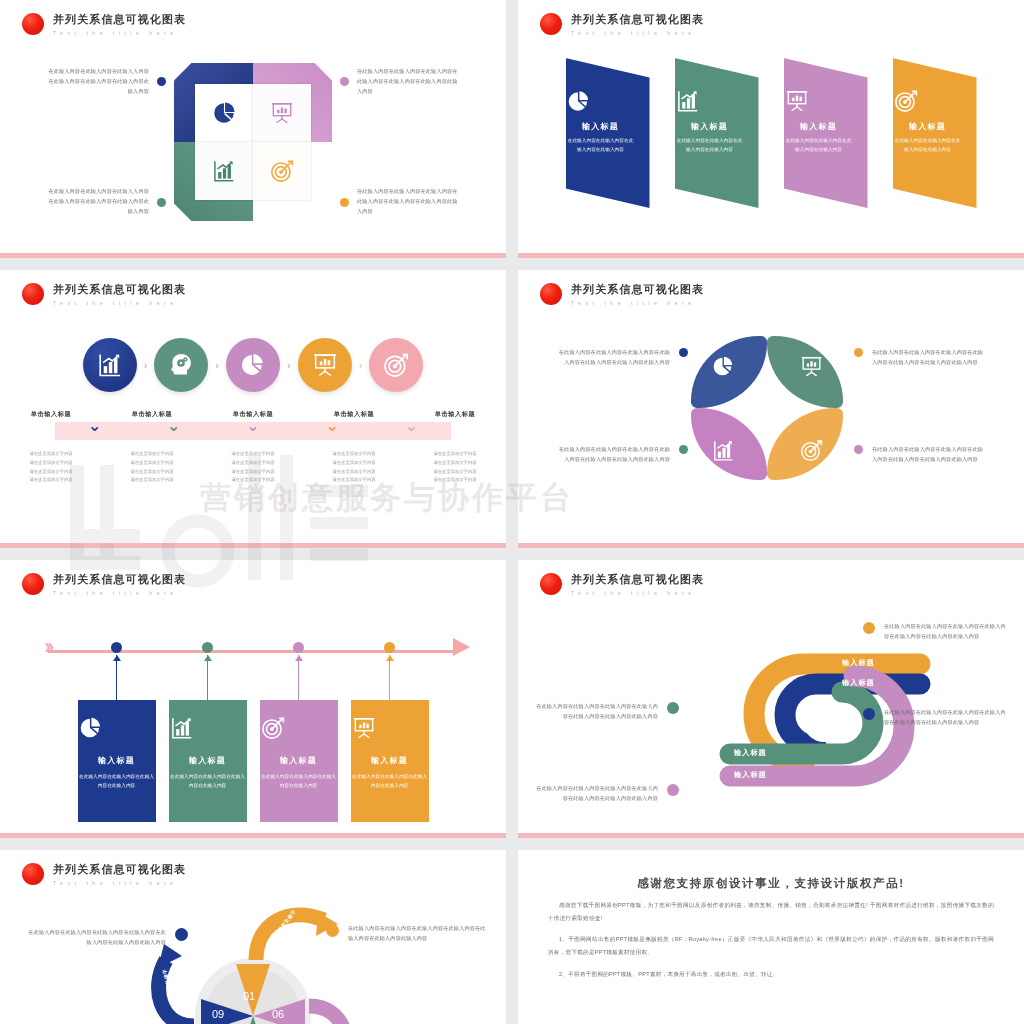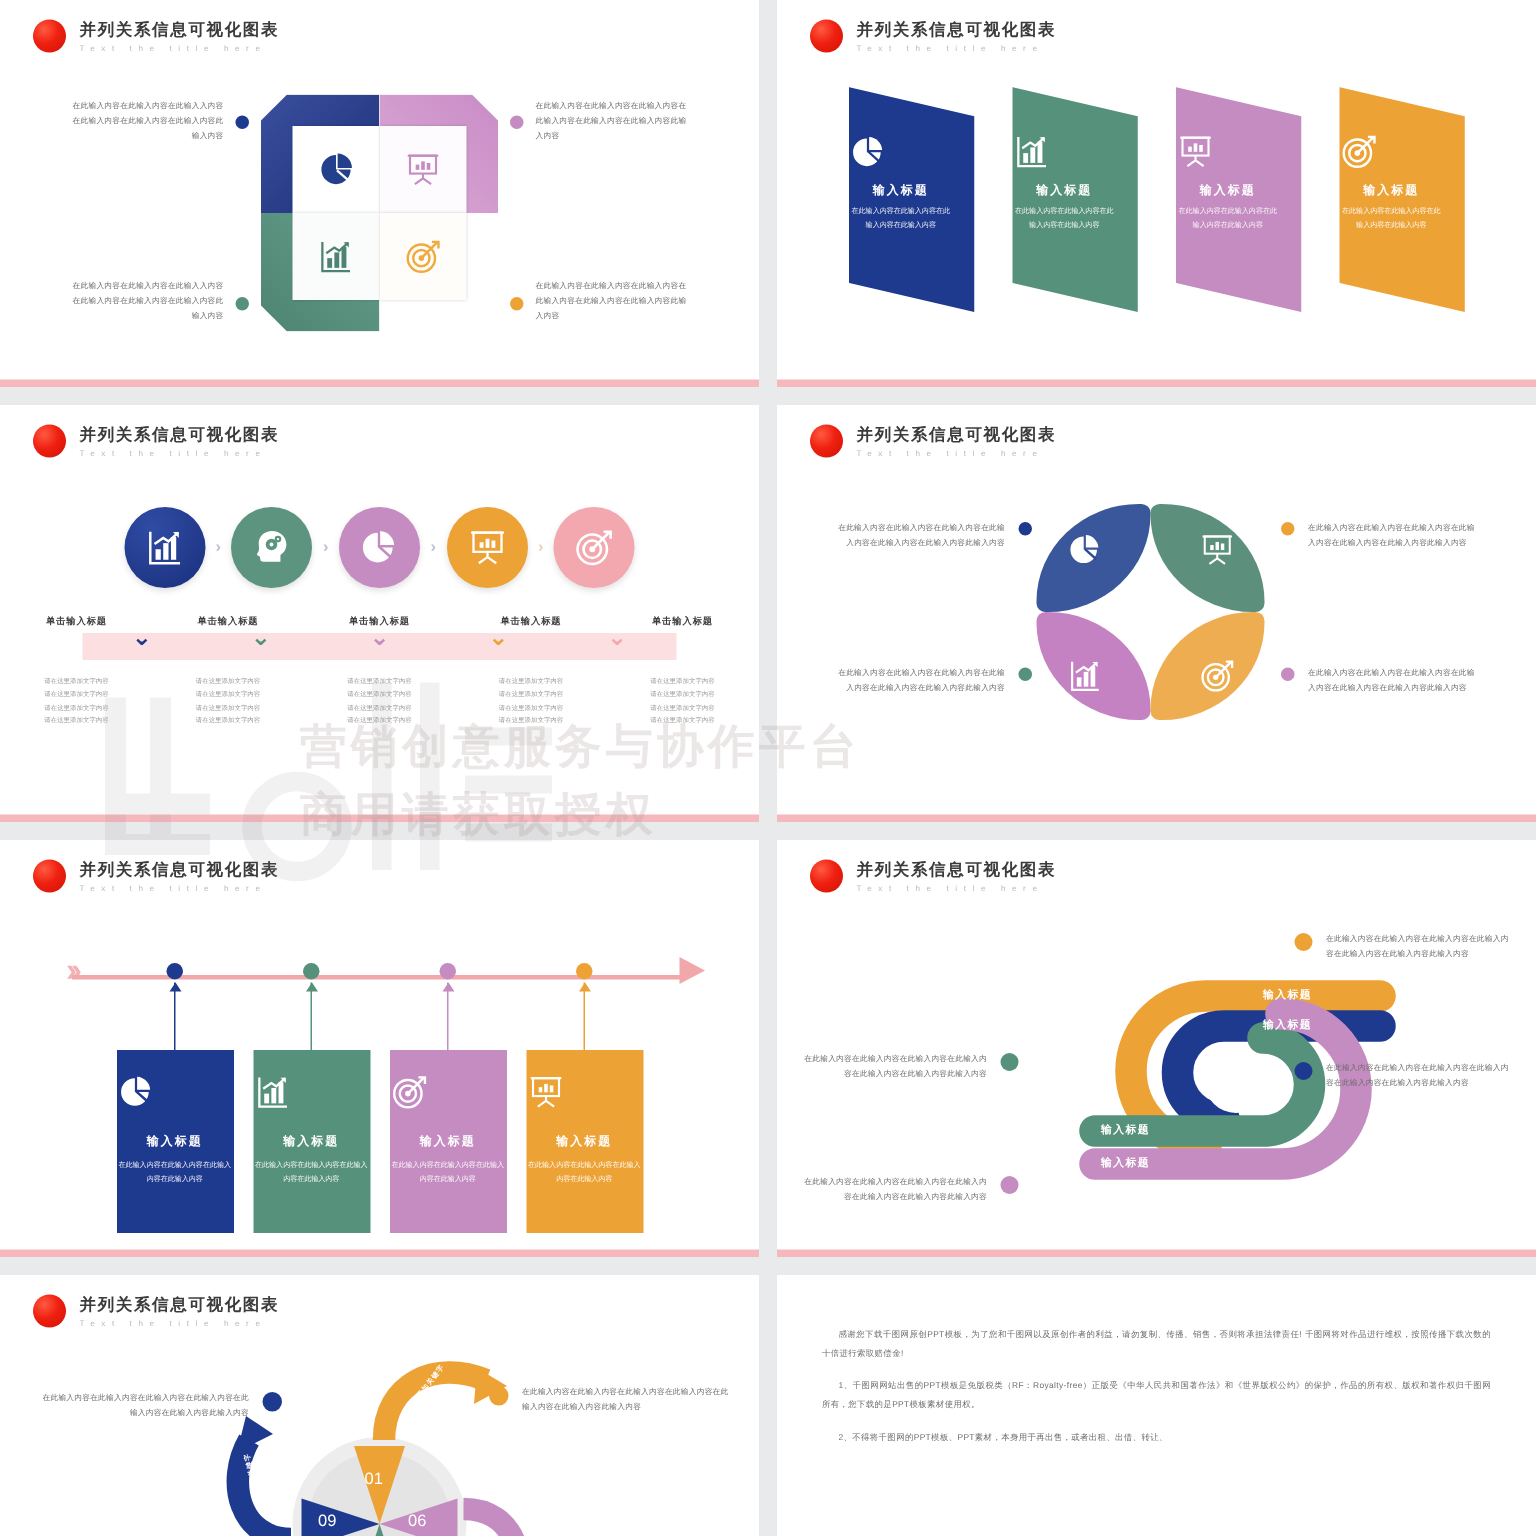--- a/index.html
+++ b/index.html
@@ -660,53 +660,53 @@
         <path d="M170 10 l20 12 -22 12 z" fill="#eda236"></path>
         <path d="M161 104 C196 104 206 140 192 170" stroke="#c48cc0" stroke-width="15" fill="none"></path>
         <path d="M200 162 l-6 24 -18 -12 z" fill="#c48cc0"></path>
         <path d="M46 124 C12 124 2 86 18 58" stroke="#1e3a8f" stroke-width="15" fill="none"></path>
         <path d="M10 66 l6 -24 18 12 z" fill="#1e3a8f"></path>
         <path d="M102 170 C70 182 36 168 26 136" stroke="#56917c" stroke-width="15" fill="none"></path>
         <text class="curve-lbl" transform="translate(132,30) rotate(-52)">添加关键字</text>
         <text class="curve-lbl" transform="translate(182,130) rotate(76)">添加关键字</text>
         <text class="curve-lbl" transform="translate(24,92) rotate(-104)">添加关键字</text>
       </svg>
-      <div class="s7-num" style="left:95px; top:78px;">01</div>
+      <div class="s7-num" style="left:95px; top:88px;">01</div>
       <div class="s7-num" style="left:124px; top:106px;">06</div>
 
       <div class="s7-num" style="left:64px; top:106px;">09</div>
     </div>
 
     <div class="s7-side" style="left:26px; top:78px;">
       <div class="body-txt" style="width:140px;text-align:right">在此输入内容在此输入内容在此输入内容在此输入内容在此输入内容在此输入内容此输入内容</div>
       <div class="bullet" style="width:13px;height:13px;background:#1e3a8f"></div>
     </div>
     <div class="s7-side" style="right:18px; top:74px; flex-direction:row-reverse;">
       <div class="body-txt" style="width:140px">在此输入内容在此输入内容在此输入内容在此输入内容在此输入内容在此输入内容此输入内容</div>
       <div class="bullet" style="width:13px;height:13px;background:#eda236"></div>
     </div>
 
   </div>
 
   <div class="slide s8">
+    <h1>感谢您支持原创设计事业，支持设计版权产品!</h1>
     <p>感谢您下载千图网原创PPT模板，为了您和千图网以及原创作者的利益，请勿复制、传播、销售，否则将承担法律责任! 千图网将对作品进行维权，按照传播下载次数的十倍进行索取赔偿金!</p>
     <p>1、千图网网站出售的PPT模板是免版税类（RF：Royalty-free）正版受《中华人民共和国著作法》和《世界版权公约》的保护，作品的所有权、版权和著作权归千图网所有，您下载的是PPT模板素材使用权。</p>
     <p>2、不得将千图网的PPT模板、PPT素材，本身用于再出售，或者出租、出借、转让、</p>
   </div>
 
   <div class="watermark">
     <svg class="wm-logo" viewBox="0 0 300 125">
       <rect x="0" y="10" width="14" height="105" fill="#8a7b7b"></rect>
       <rect x="30" y="10" width="14" height="105" fill="#8a7b7b"></rect>
       <rect x="0" y="74" width="70" height="14" fill="#8a7b7b"></rect>
       <rect x="0" y="101" width="70" height="14" fill="#8a7b7b"></rect>
       <circle cx="128" cy="96" r="30" fill="none" stroke="#8a7b7b" stroke-width="13"></circle>
       <rect x="178" y="0" width="13" height="125" fill="#8a7b7b"></rect>
       <rect x="210" y="0" width="13" height="125" fill="#8a7b7b"></rect>
       <rect x="240" y="30" width="58" height="12" fill="#8a7b7b"></rect>
       <rect x="240" y="62" width="58" height="12" fill="#8a7b7b"></rect>
       <rect x="240" y="94" width="58" height="12" fill="#8a7b7b"></rect>
     </svg>
     <div class="wm-txt" style="left:200px; top:477px;">营销创意服务与协作平台</div>
-    <div class="wm-txt" style="left:200px; top:522px;">商用请获取授权</div>
   </div>
 
 </div>
 
 </body></html>

